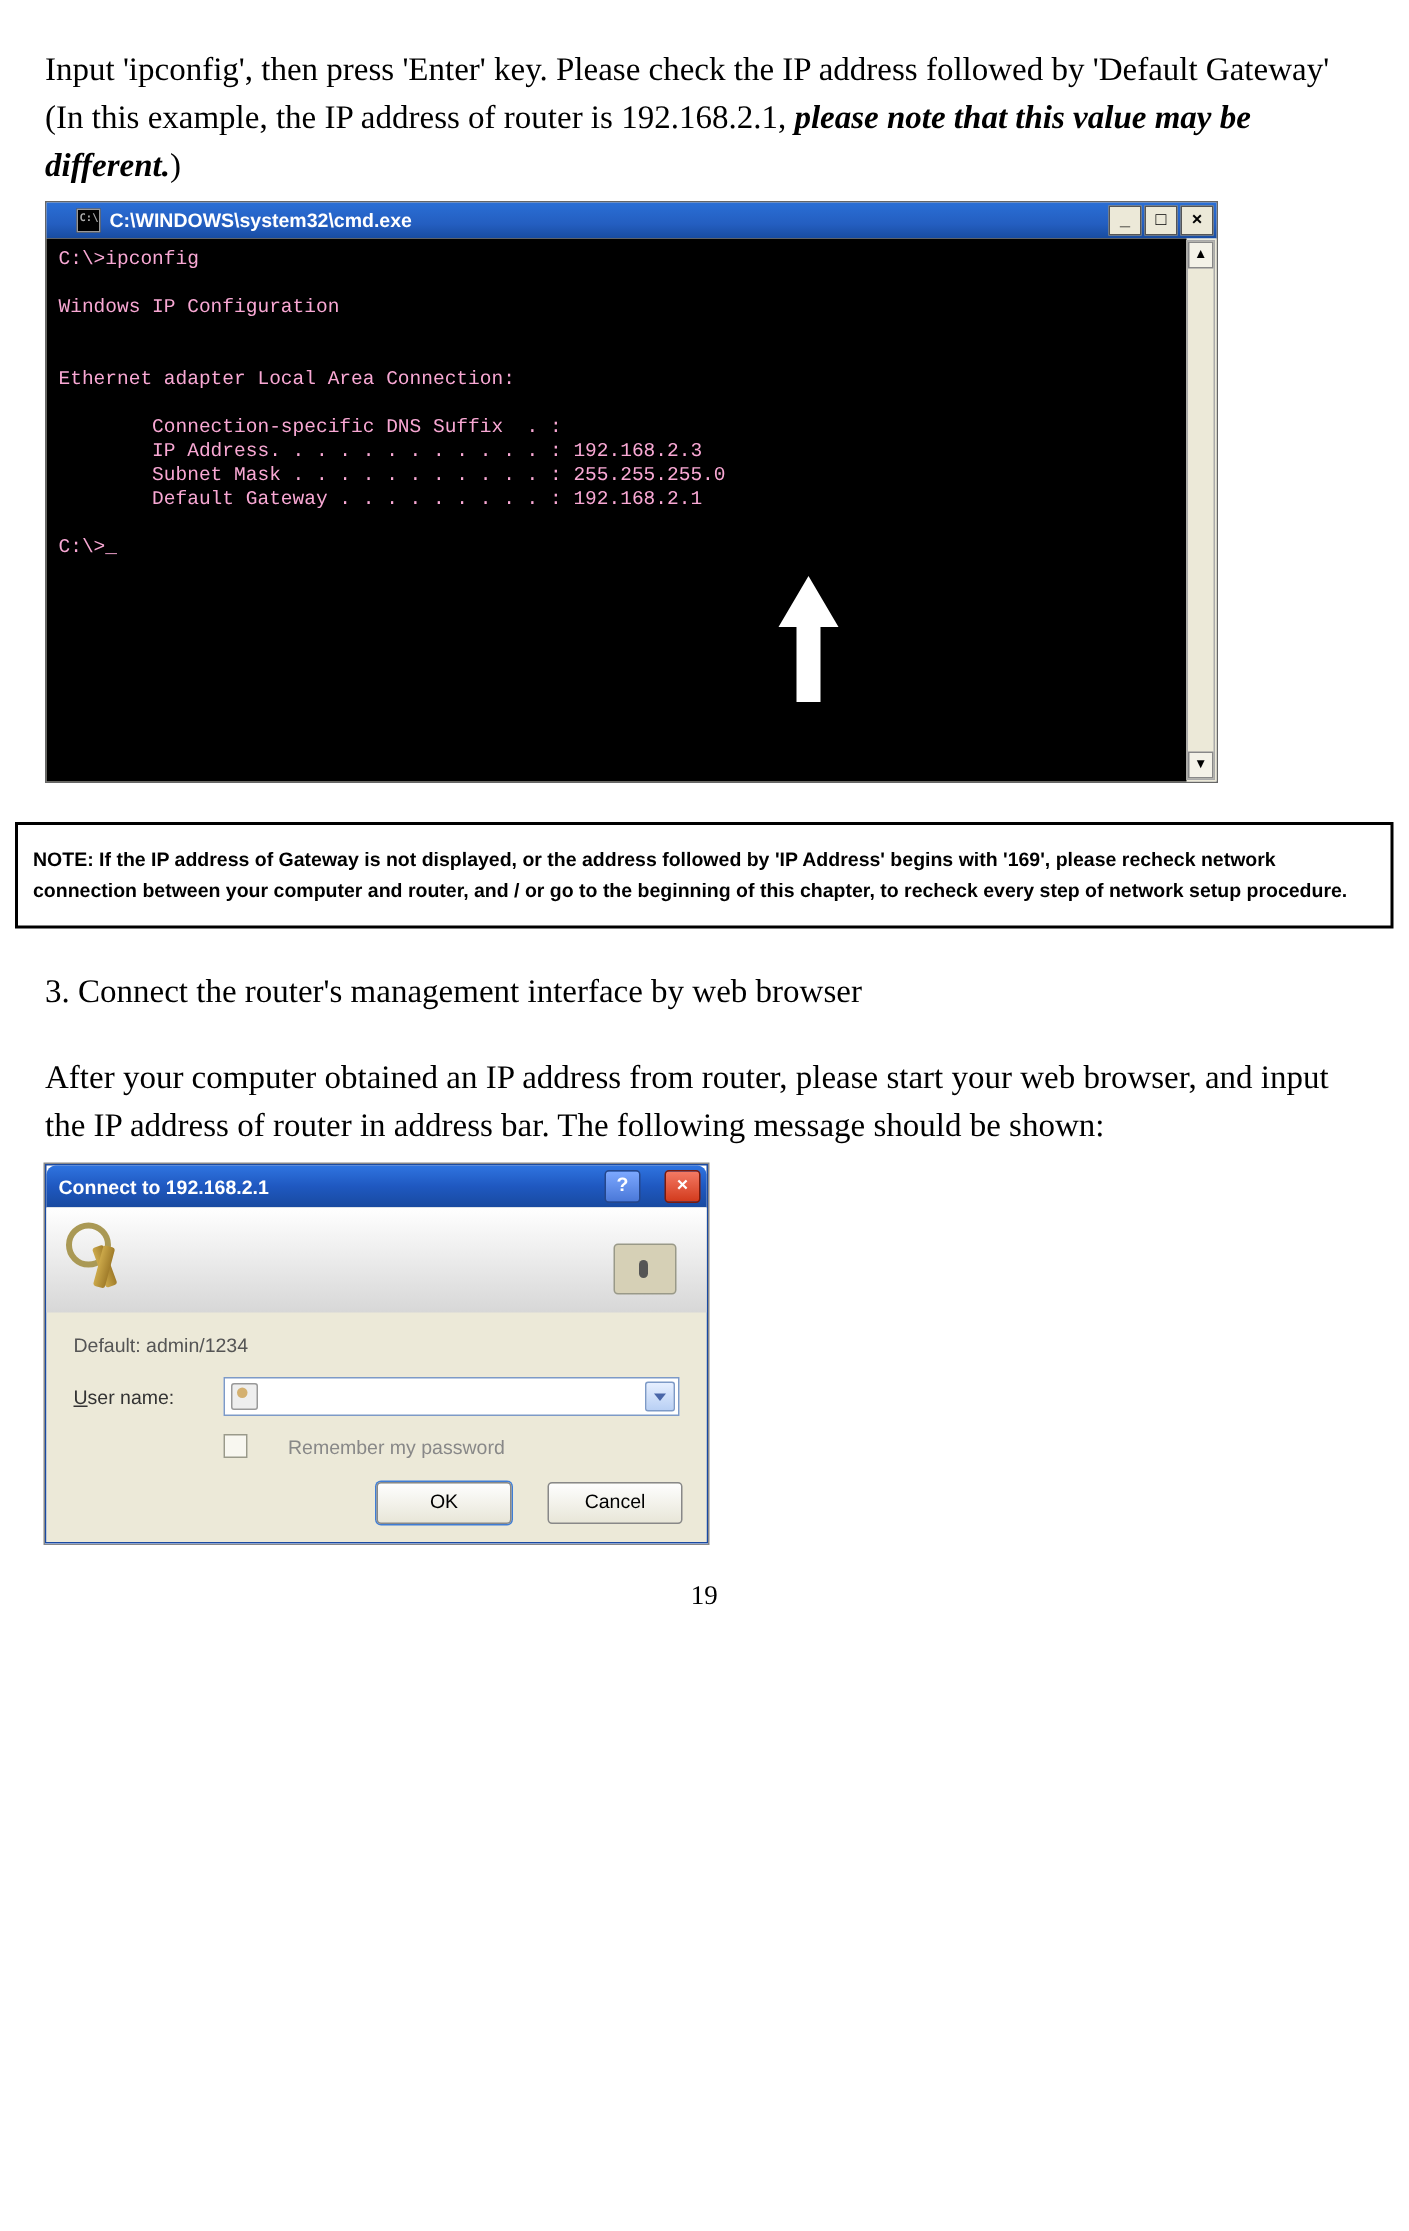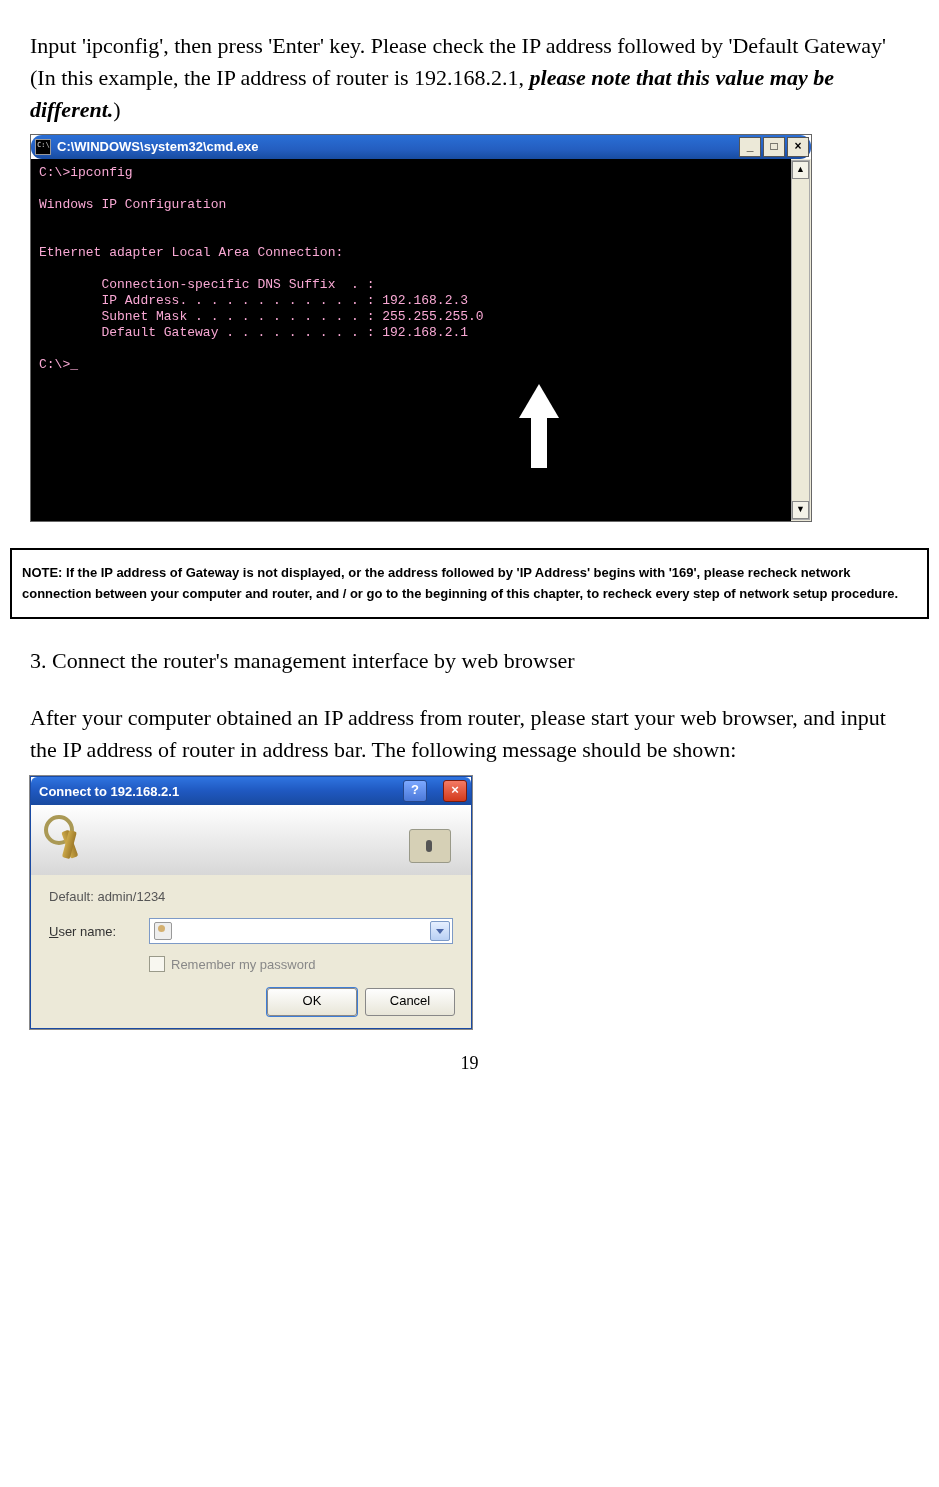--- a/index.html
+++ b/index.html
@@ -24,22 +24,21 @@
   }
   .cmd-titlebar {
     background: linear-gradient(to bottom, #2a6fd6, #245ec0 60%, #184ca0);
     height: 24px;
     display: flex;
     align-items: center;
     color: #fff;
     font-family: "Tahoma", sans-serif;
     font-size: 13px;
     font-weight: bold;
-    padding-left: 4px;
-    border-radius: 11px;
+    padding-left: 20px;
   }
   .cmd-icon {
     width: 14px;
     height: 14px;
     background: #000;
     border: 1px solid #999;
     margin-right: 6px;
     position: relative;
     flex-shrink: 0;
   }
@@ -290,32 +289,34 @@
     left:5px; top:7px;
     border-left:4px solid transparent;
     border-right:4px solid transparent;
     border-top:5px solid #4a66a8;
   }
   .dlg-check {
     margin-left: 100px;
     display: flex;
     align-items: center;
     color:#888;
+    gap:21px;
   }
   .dlg-check .cb {
     width:14px; height:14px;
     border:1px solid #9a9a8a;
     background:#f8f7f0;
     margin-right:6px;
   }
   .dlg-buttons {
     position: absolute;
     right: 16px;
     bottom: 12px;
     display: flex;
+    gap: 16px;
   }
   .dlg-btn {
     width: 88px;
     height: 26px;
     margin-left: 8px;
     background: linear-gradient(to bottom, #fefefe, #e8e6d8);
     border: 1px solid #888;
     border-radius: 3px;
     text-align: center;
     line-height: 24px;

